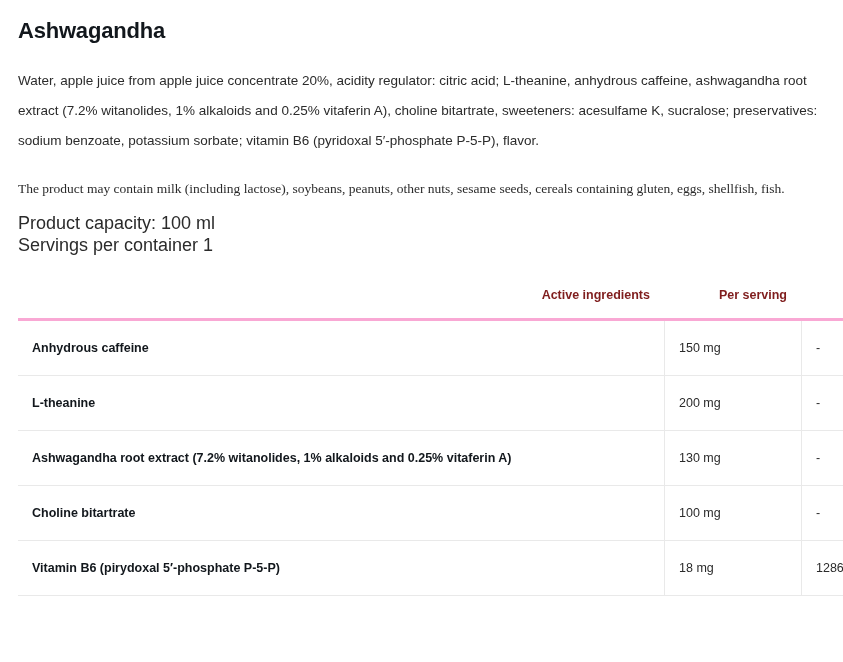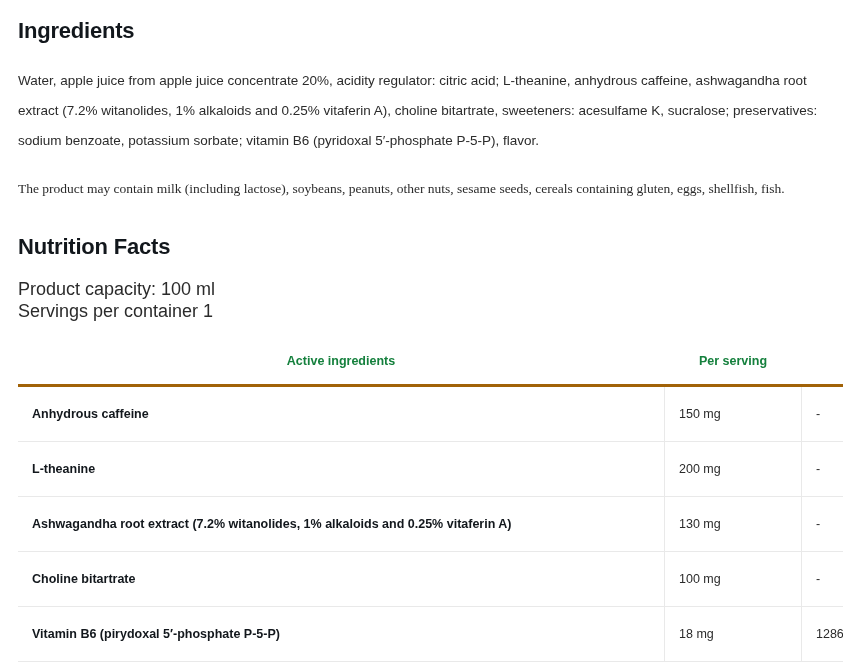--- a/index.html
+++ b/index.html
@@ -49,26 +49,26 @@
     line-height: 22px;
     color: #2b2b2b;
   }
   table.nutrition {
     width: 808px;
     border-collapse: collapse;
     margin-left: 0;
     table-layout: fixed;
   }
   table.nutrition th {
-    text-align: center;
+    text-align: right;
     font-size: 12.5px;
     font-weight: bold;
-    color: #15803d;
+    color: #7f1d1d;
     padding: 10px 14px 16px 14px;
-    border-bottom: 1px solid #f9a8d4;
+    border-bottom: 3px solid #f9a8d4;
     vertical-align: bottom;
   }
   table.nutrition td {
     font-size: 12.5px;
     color: #2b2b2b;
     padding: 20px 14px;
     border-bottom: 1px solid #e9e9e9;
     vertical-align: middle;
   }
   table.nutrition td.name {
@@ -90,26 +90,25 @@
   }
   table.nutrition tbody tr:first-child td {
     border-top: 3px solid #a16207;
   }
 </style>
 </head>
 <body>
 
 <div class="page">
 
-  <h2 class="section-title">Ingredients</h2>
+  <h2 class="section-title">Ashwagandha</h2>
 
   <p class="body-text">Water, apple juice from apple juice concentrate 20%, acidity regulator: citric acid; L-theanine, anhydrous caffeine, ashwagandha root extract (7.2% witanolides, 1% alkaloids and 0.25% vitaferin A), choline bitartrate, sweeteners: acesulfame K, sucralose; preservatives: sodium benzoate, potassium sorbate; vitamin B6 (pyridoxal 5′-phosphate P-5-P), flavor.</p>
   <p class="body-text">The product may contain milk (including lactose), soybeans, peanuts, other nuts, sesame seeds, cereals containing gluten, eggs, shellfish, fish.</p>
 
-  <h2 class="section-title second">Nutrition Facts</h2>
 
   <div class="facts-lines">
     <div>Product capacity: 100 ml</div>
     <div>Servings per container 1</div>
   </div>
 
   <table class="nutrition">
     <thead>
       <tr>
         <th class="col-name">Active ingredients</th>

